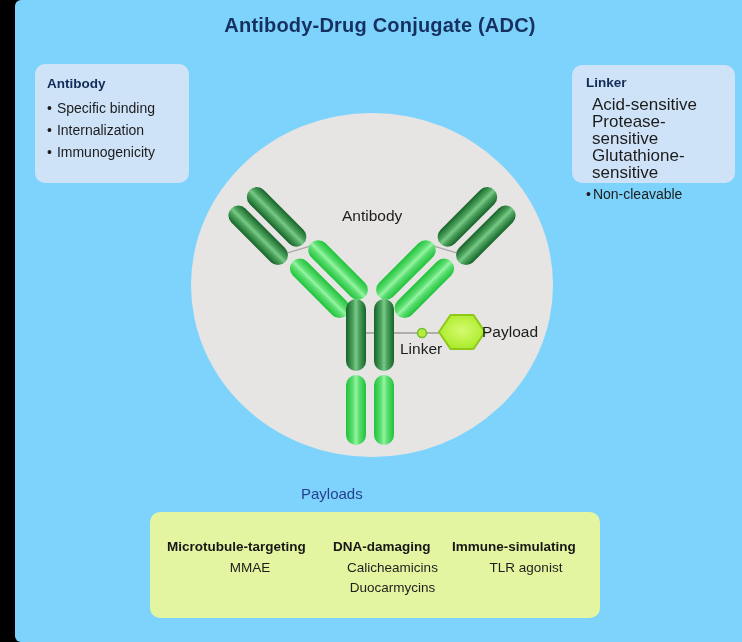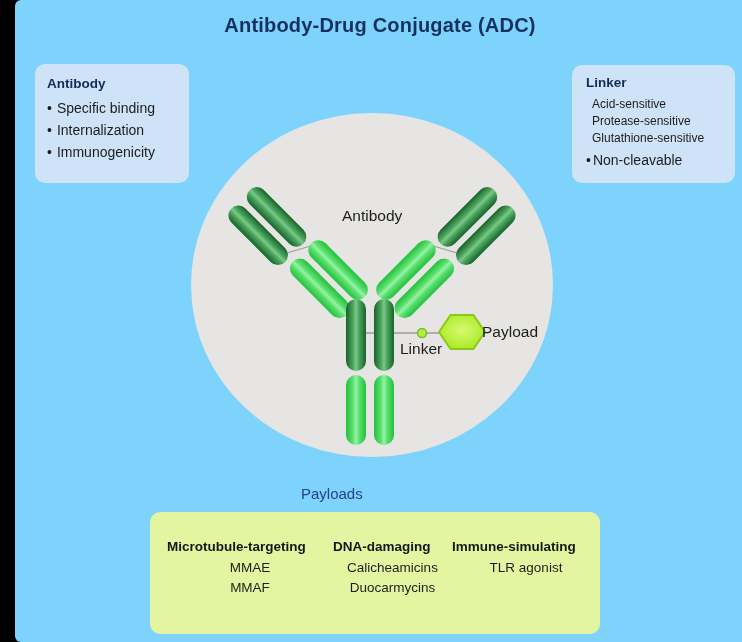--- a/index.html
+++ b/index.html
@@ -11,34 +11,34 @@
 
   .box-blue{position:absolute;background:#cfe3f8;border-radius:10px;box-sizing:border-box;}
   .box-antibody{left:20px;top:64px;width:154px;height:119px;padding:11px 10px 0 12px;}
   .box-linker{left:557px;top:65px;width:163px;height:118px;padding:9px 8px 0 14px;}
   .box-heading{font-size:13.5px;font-weight:700;color:#132b57;margin-bottom:4px;line-height:18px;}
   .bullet-item{font-size:14px;color:#1c1c1c;line-height:22px;}
   .bullet-item::before{content:"•";margin-right:5px;}
   .box-linker .bullet-item{line-height:19px;}
   .box-linker .bullet-item::before{margin-right:2px;}
   .bullet-item.bold{font-weight:700;}
-  .sub-item{font-size:12px;color:#1c1c1c;line-height:17px;padding-left:6px;}
+  .sub-item{font-size:17px;color:#1c1c1c;line-height:17px;padding-left:6px;}
   .gap-top{margin-top:4px;}
 
   .diagram{position:absolute;left:0;top:0;}
 
   .dlabel{position:absolute;font-size:15.5px;color:#1d1d1d;}
   .lbl-antibody{left:327px;top:207px;}
   .lbl-linker{left:385px;top:340px;}
   .lbl-payload{left:467px;top:323px;}
 
   .payloads-heading{position:absolute;left:286px;top:485px;width:146px;text-align:left;
                     font-size:15px;font-weight:500;color:#27418f;}
 
-  .payload-box{position:absolute;left:135px;top:512px;width:450px;height:122px;background:#e3f5a0;
+  .payload-box{position:absolute;left:135px;top:512px;width:450px;height:106px;background:#e3f5a0;
                border-radius:10px;box-sizing:border-box;display:flex;padding:25px 0 0 17px;}
   .pcol{box-sizing:border-box;}
   .pcol-0{width:166px;}
   .pcol-1{width:119px;}
   .pcol-2{flex:1;}
   .pcol-header{font-size:13.5px;font-weight:700;color:#161616;line-height:20px;margin-bottom:1px;}
   .pcol-item{font-size:13.5px;color:#1e1e1e;line-height:20px;text-align:center;}
 </style>
 </head>
 <body>
@@ -120,21 +120,20 @@
   <div class="dlabel lbl-antibody">Antibody</div>
   <div class="dlabel lbl-linker">Linker</div>
   <div class="dlabel lbl-payload">Payload</div>
 
   <div class="payloads-heading">Payloads</div>
 
   <div class="payload-box">
     <div class="pcol pcol-0">
       <div class="pcol-header">Microtubule-targeting</div>
       <div class="pcol-item">MMAE</div>
-      <div class="pcol-item">MMAF</div>
     </div>
     <div class="pcol pcol-1">
       <div class="pcol-header">DNA-damaging</div>
       <div class="pcol-item">Calicheamicins</div>
       <div class="pcol-item">Duocarmycins</div>
     </div>
     <div class="pcol pcol-2">
       <div class="pcol-header">Immune-simulating</div>
       <div class="pcol-item">TLR agonist</div>
     </div>

